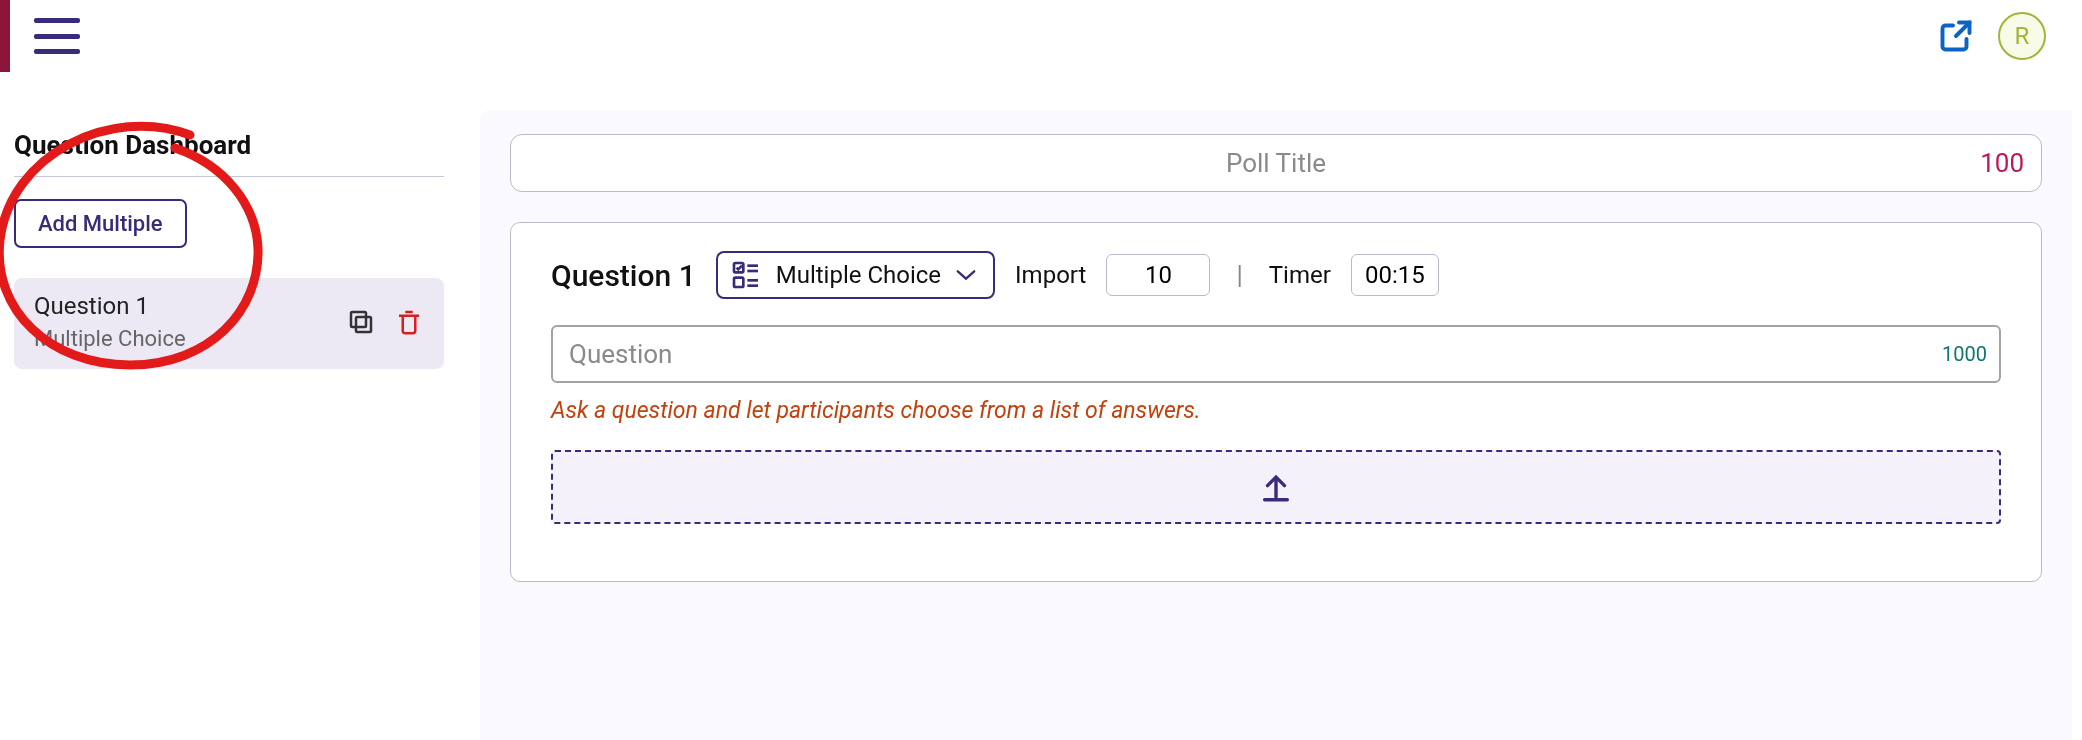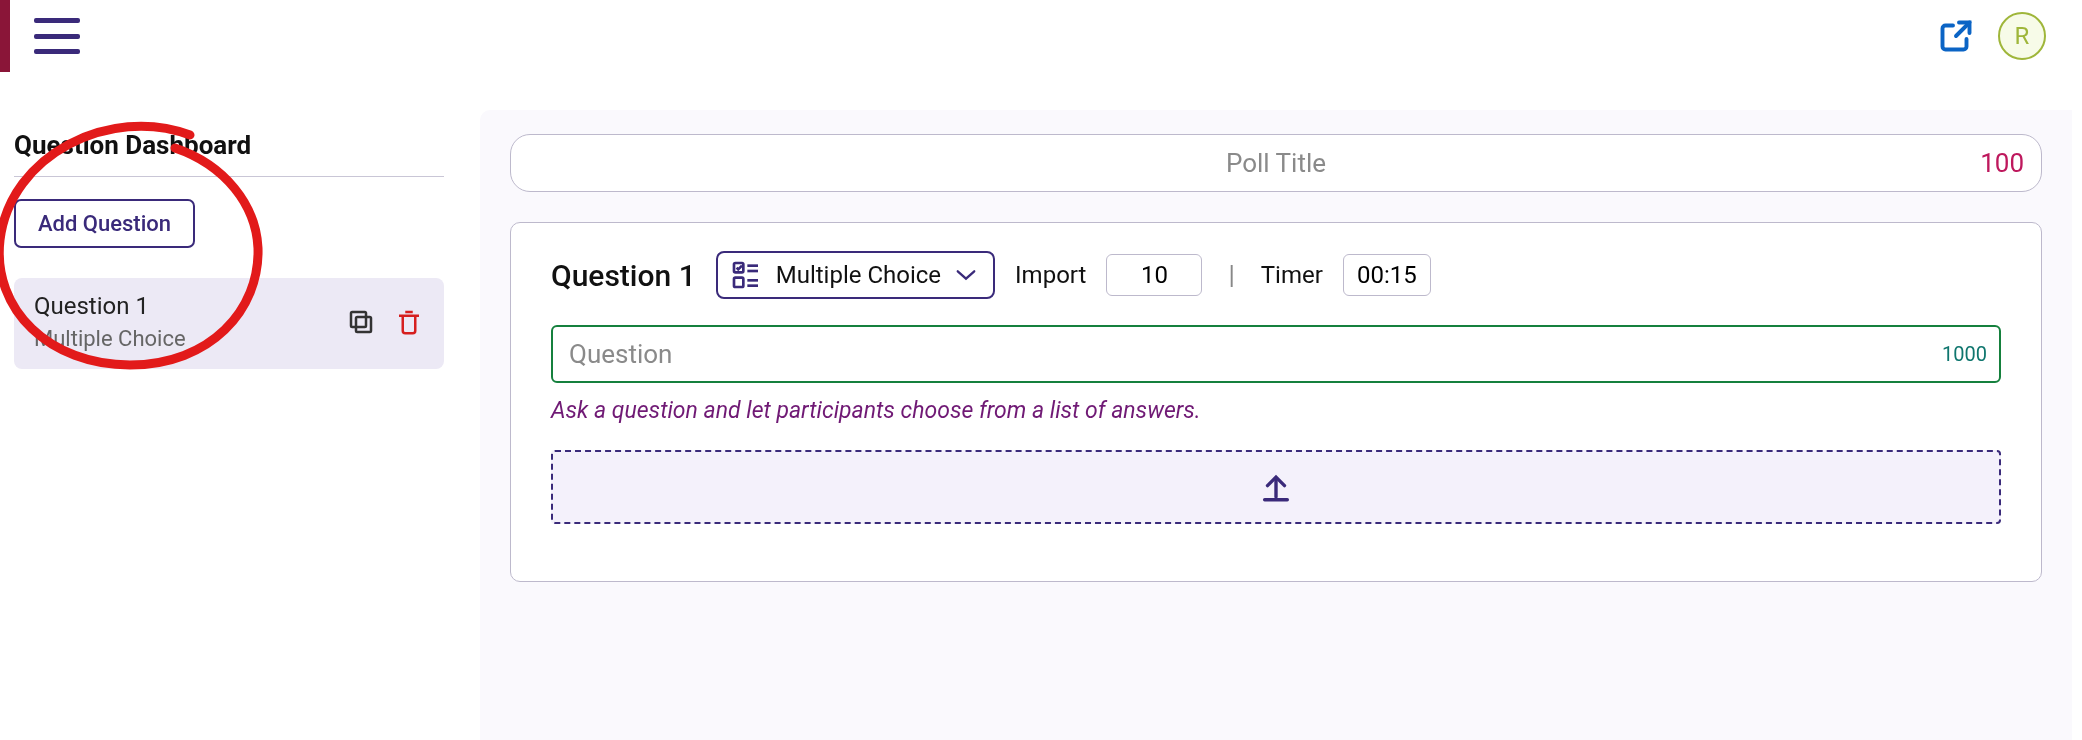--- a/index.html
+++ b/index.html
@@ -126,21 +126,21 @@
     border-top-left-radius: 10px;
     padding: 24px 30px 0 30px;
   }
   .title-row {
     position: relative;
   }
   .title-input {
     width: 100%;
     height: 58px;
     border: 1px solid #bdb9cc;
-    border-radius: 20px;
+    border-radius: 12px;
     font-size: 26px;
     text-align: center;
     color: #333;
     background: #fff;
     padding: 0 80px;
     font-family: inherit;
   }
   .title-input::placeholder { color: #8a8a8a; }
   .title-counter {
     position: absolute; right: 18px; top: 50%; transform: translateY(-50%);
@@ -177,47 +177,47 @@
   .type-select .ts-icon { width: 32px; height: 32px; color: #3a2a7a; }
   .type-select .ts-label { font-size: 24px; color: #111; }
   .type-select .ts-caret { width: 22px; height: 14px; color: #3a2a7a; }
 
   .meta-label { font-size: 24px; color: #111; }
   .meta-input {
     border: 1px solid #bdb9cc;
     border-radius: 6px;
     font-size: 24px;
     text-align: center;
-    width: 96px; height: 42px;
+    width: 104px; height: 42px;
     background: #fff;
     font-family: inherit;
   }
   .meta-input.wide { width: 88px; }
   .sep { font-size: 26px; color: #888; padding: 0 6px; }
 
   .q-input-row { position: relative; margin-top: 26px; }
   .q-input {
     width: 100%; height: 58px;
-    border: 2px solid #15803d;
+    border: 2px solid #a3a3a3;
     border-radius: 6px;
     font-size: 26px;
     padding: 0 80px 0 16px;
     background: #fff;
     font-family: inherit;
   }
   .q-input::placeholder { color: #8a8a8a; }
   .q-counter {
     position: absolute; right: 14px; top: 50%; transform: translateY(-50%);
     font-size: 20px; color: #0f766e;
   }
 
   .helper {
     margin-top: 14px;
     font-style: italic;
-    color: #701a75;
+    color: #c2410c;
     font-size: 23px;
   }
 
   .upload-zone {
     margin-top: 26px;
     border: 2px dashed #3a2a7a;
     border-radius: 4px;
     background: #f4f1fb;
     padding: 18px 20px;
     display: flex;
@@ -250,21 +250,21 @@
     </svg>
     <div class="avatar">
       <span>R</span>
     </div>
   </div>
 </div>
 
 <div class="left-panel">
   <div class="left-heading">Question Dashboard</div>
   <div class="left-actions">
-    <button class="outline-btn">Add Question</button>
+    <button class="outline-btn">Add Multiple</button>
   </div>
   <div class="question-card">
     <div class="qc-text">
       <div class="qc-title">Question 1</div>
       <div class="qc-type">Multiple Choice</div>
     </div>
     <div class="qc-actions">
       <svg class="qc-icon qc-dup" viewBox="0 0 24 24" fill="none" stroke="currentColor" stroke-width="2">
         <rect x="8" y="8" width="12" height="12" rx="1"></rect>
         <rect x="4" y="4" width="12" height="12" rx="1"></rect>

